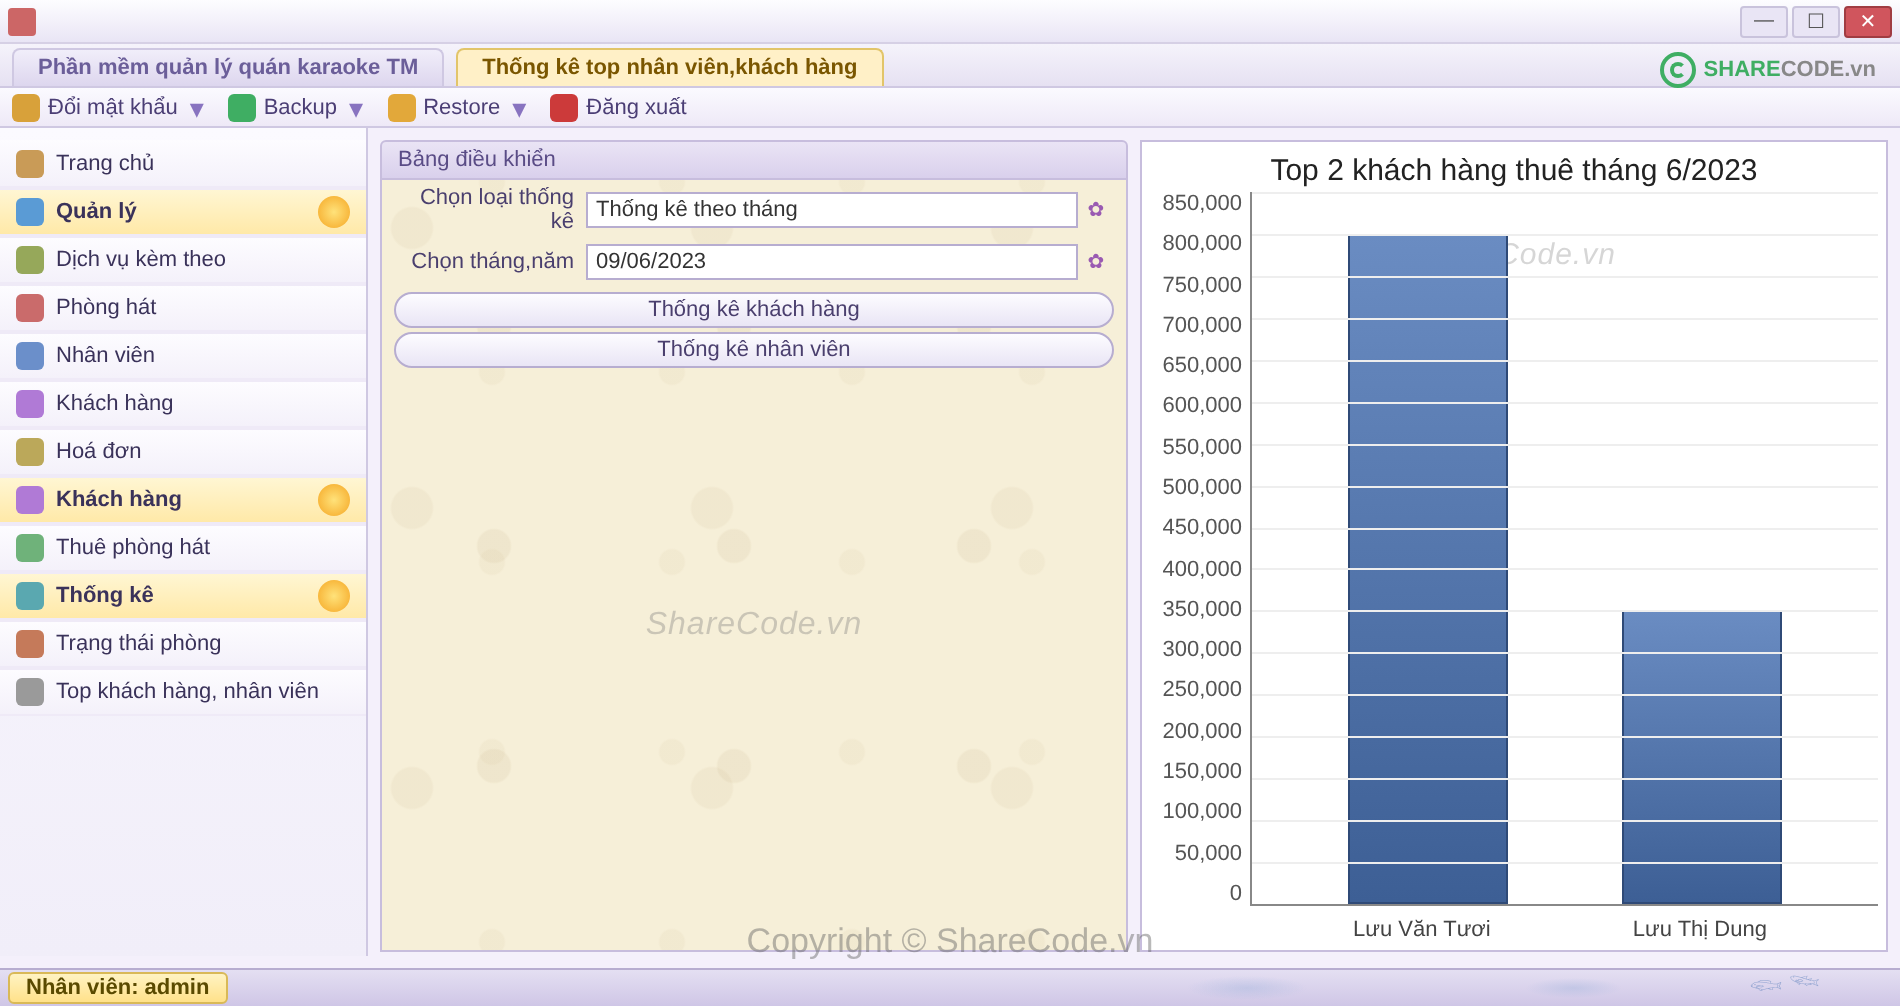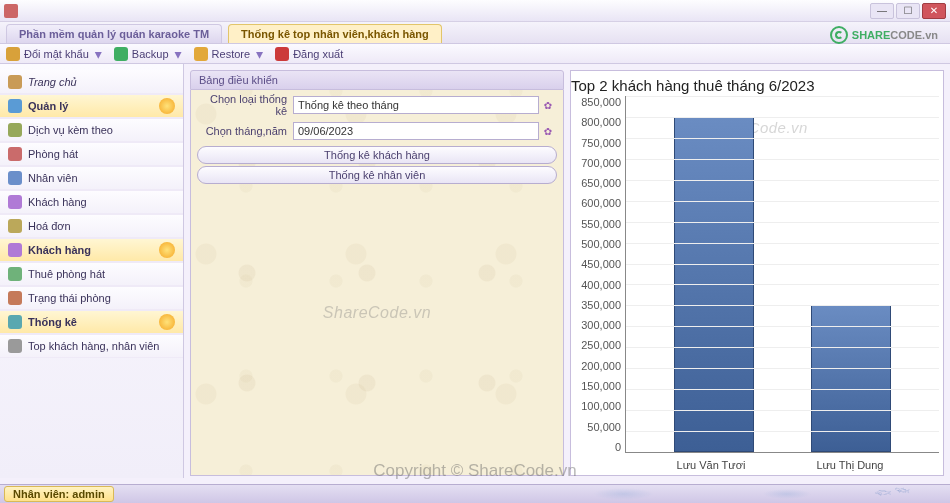--- a/index.html
+++ b/index.html
@@ -28,21 +28,21 @@
   .ico-restore { background:#e2a83a;}
   .ico-exit { background:#cc3a3a;}
   .expand-dot { color:#8873c0; font-size:14px; margin-left:-6px;}
 
   
   .main { display:flex; height:414px; }
 
   
   .sidebar { width:184px; background:linear-gradient(#fbfaff,#f1eef9); border-right:1px solid #cfc8e2; padding-top:6px; overflow:hidden;}
   .side-item { height:24px; display:flex; align-items:center; padding:0 8px; gap:6px; color:#3a325a; border-top:1px solid #efeaf7; border-bottom:1px solid #efeaf7; cursor:pointer; background:linear-gradient(#fdfcff,#f4f1fa);}
-  .side-item:first-child{border-top:none;font-style:italic;}
+  .side-item:first-child{border-top:none;}
   .side-item.header { font-weight:bold; background:linear-gradient(#f6f3fc,#e6e0f3); position:relative;}
   .side-item.header.sel-h { background:linear-gradient(#fff6d3,#ffe9a8);}
   .side-icon { width:14px; height:14px; border-radius:3px; flex:0 0 14px;}
   .sun { width:16px;height:16px;border-radius:50%;background:radial-gradient(#ffe27a,#f5a623); margin-left:auto;}
   .ic-home{background:#c99b57;}
   .ic-manage{background:#5a9bd5;}
   .ic-room{background:#ca6b6b;}
   .ic-service{background:#96a85a;}
   .ic-staff{background:#6b8fca;}
   .ic-cust{background:#b07ad6;}
@@ -66,21 +66,21 @@
   }
   .form-row { display:flex; align-items:center; height:22px; margin:4px 6px; position:relative; z-index:1;}
   .form-label { width:96px; text-align:right; padding-right:6px; color:#4a3f6e;}
   .form-field { flex:1; height:18px; border:1px solid #b7add0; background:#fff; display:flex; align-items:center; padding:0 4px; color:#333;}
   .dd-btn { width:18px; height:18px; display:flex; align-items:center; justify-content:center; color:#9a5ab2; font-size:10px; cursor:pointer;}
   .wide-btn { margin:2px 6px; height:18px; border:1px solid #b7add0; border-radius:9px; background:linear-gradient(#fdfcff,#e9e5f5); display:flex; align-items:center; justify-content:center; color:#4a3f6e; cursor:pointer; position:relative; z-index:1;}
   .wm { position:absolute; left:50%; top:58%; transform:translate(-50%,-50%); color:rgba(120,120,120,.35); font-size:16px; font-style:italic; z-index:0; letter-spacing:.5px;}
 
   
   .chart-wrap { flex:1; border:1px solid #c7bddd; background:#fff; display:flex; flex-direction:column; position:relative;}
-  .chart-title { text-align:left; font-size:15px; padding:6px 0 2px; color:#222;}
+  .chart-title { text-align:center; font-size:15px; padding:6px 0 2px; color:#222;}
   .chart-area { flex:1; display:flex; padding:0 4px 4px 4px; position:relative;}
   .y-axis { width:50px; display:flex; flex-direction:column; justify-content:space-between; align-items:flex-end; padding:0 4px 18px 0; font-size:9px; color:#555;}
   .plot { flex:1; position:relative; border-left:1px solid #888; border-bottom:1px solid #888; margin-bottom:18px;}
   .grid-line { position:absolute; left:0; right:0; border-top:1px solid #eee;}
   .bars { position:absolute; inset:0; display:flex; align-items:flex-end; justify-content:space-around; padding:0 20px;}
   .bar { width:80px; background:linear-gradient(#6a8cc2,#3d5f95); border:1px solid #2f4a77;}
   .x-labels { position:absolute; left:50px; right:4px; bottom:0; height:16px; display:flex; justify-content:space-around; font-size:10px; color:#444; padding:0 20px;}
   .chart-wm { position:absolute; left:50%; top:48px; transform:translateX(-50%); color:rgba(120,120,120,.3); font-size:15px; font-style:italic; letter-spacing:.5px;}
 
   
@@ -182,28 +182,28 @@
       </div>
       <div class="side-item header sel-h">
         <span class="side-icon ic-cust"></span>
         <span>Khách hàng</span>
         <span class="sun"></span>
       </div>
       <div class="side-item">
         <span class="side-icon ic-rent"></span>
         <span>Thuê phòng hát</span>
       </div>
-      <div class="side-item">
-        <span class="side-icon ic-status"></span>
-        <span>Trạng thái phòng</span>
-      </div>
       <div class="side-item header sel-h">
         <span class="side-icon ic-stats"></span>
         <span>Thống kê</span>
         <span class="sun"></span>
+      </div>
+      <div class="side-item">
+        <span class="side-icon ic-status"></span>
+        <span>Trạng thái phòng</span>
       </div>
       <div class="side-item">
         <span class="side-icon ic-top"></span>
         <span>Top khách hàng, nhân viên</span>
       </div>
     </div>
 
   <div class="content">
 
     <div class="panel-wrap">

